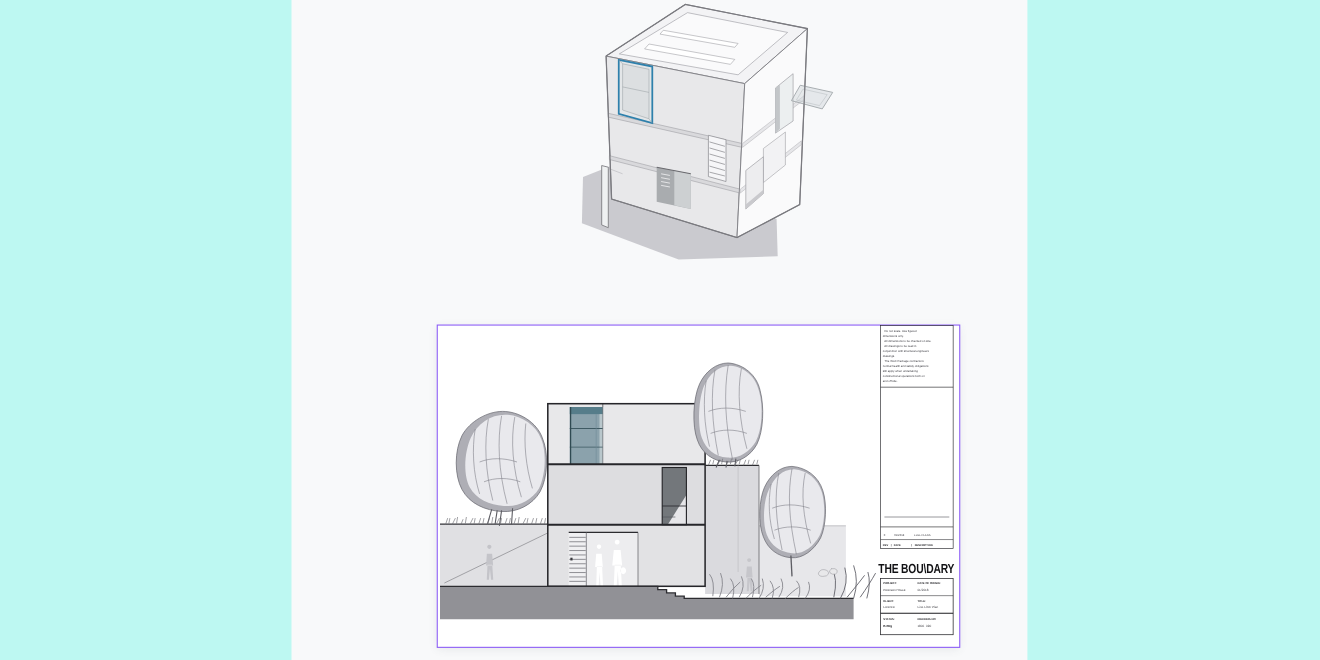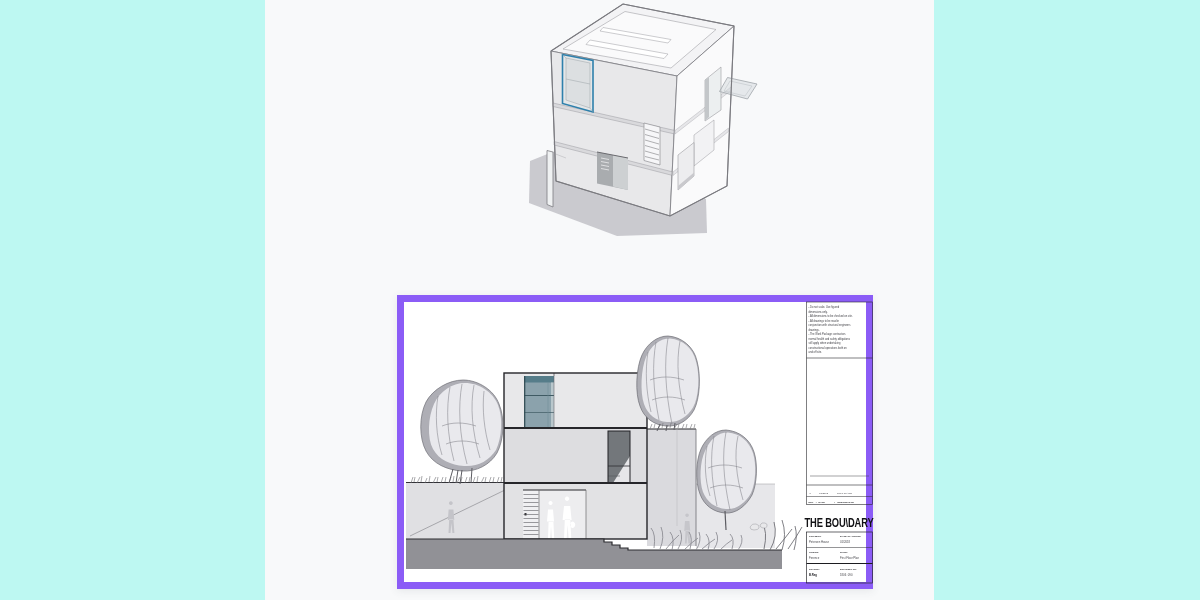--- a/index.html
+++ b/index.html
@@ -1,21 +1,21 @@
 <!DOCTYPE html>
 <html><head>
 <meta charset="utf-8">
 <style>
   html,body{margin:0;padding:0;background:#bdf8f2;}
   .stage{position:relative;width:1200px;height:600px;overflow:hidden;
          font-family:"Liberation Sans",sans-serif;}
   .panel{position:absolute;left:265px;top:0;width:669px;height:600px;background:#f8f9fa;}
   #model-svg{position:absolute;left:440px;top:0;width:350px;height:250px;}
   .sheet{position:absolute;left:397px;top:295px;width:476px;height:294px;background:#ffffff;
-         border:7px solid #8b5cf6;box-sizing:border-box;box-shadow:0 2px 8px rgba(70,80,90,.10);}
+         border:1px solid #8b5cf6;box-sizing:border-box;box-shadow:0 2px 8px rgba(70,80,90,.10);}
   .sheet svg{position:absolute;left:-1px;top:-1px;width:476px;height:294px;}
   
   .tb-note{font-size:2.6px;fill:#3c3c42;}
   .tb-label{font-size:2.5px;font-weight:bold;fill:#1c1c20;}
   .tb-value{font-size:2.8px;fill:#47474c;}
   .tb-value-bold{font-size:2.8px;font-weight:bold;fill:#1c1c20;}
   .tb-revval{font-size:2.5px;fill:#3c3c42;}
   .tb-revhead{font-size:2.4px;font-weight:bold;fill:#1c1c20;}
   .logo-text{font-size:12px;font-weight:bold;fill:#111114;letter-spacing:-0.2px;}
   svg text{font-family:"Liberation Sans",sans-serif;}

